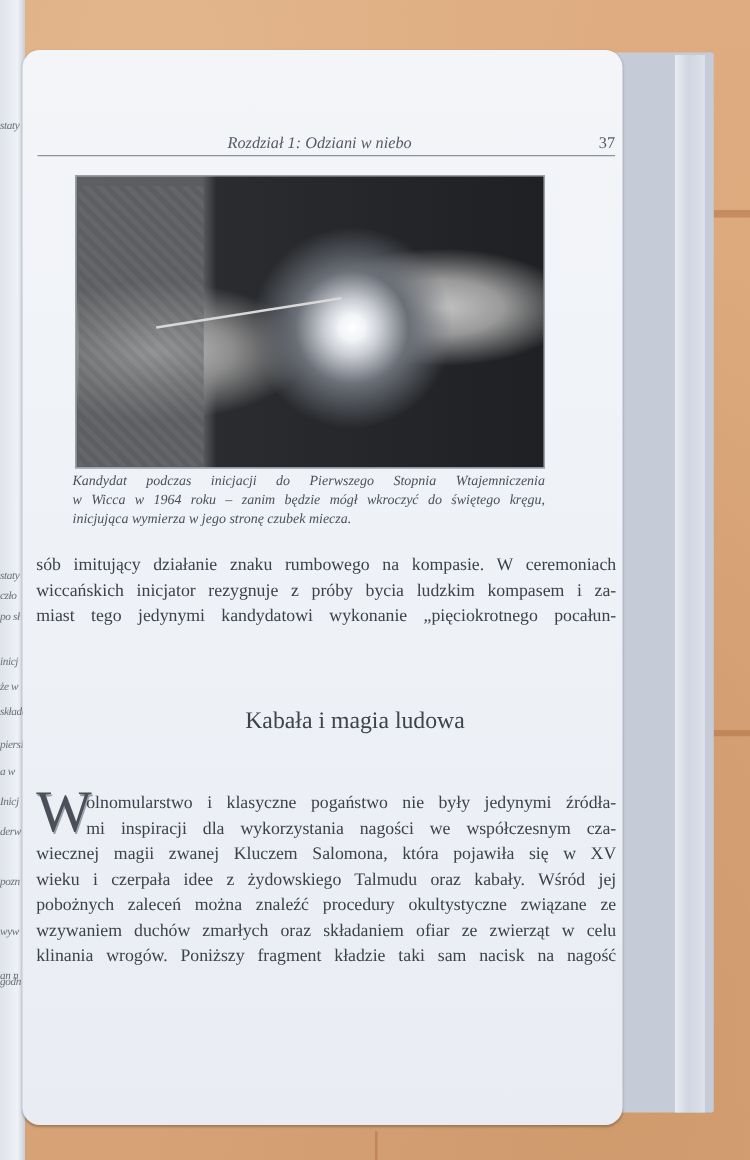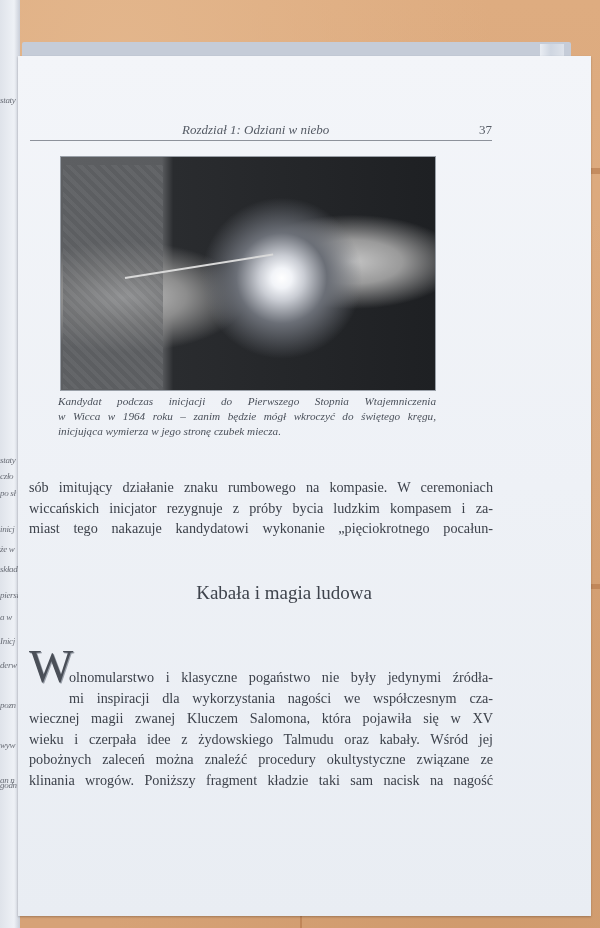--- a/index.html
+++ b/index.html
@@ -24,23 +24,24 @@
   }
   .page-shadow {
     position:absolute; left:22px; top:42px; width:549px; height:848px;
     background:#c5ccd8; border-radius:2px;
   }
   .page-edge {
     position:absolute; left:540px; top:44px; width:24px; height:846px;
     background: linear-gradient(90deg,#e9edf3 0%,#cfd6e1 45%,#dde2ea 100%);
   }
   .page {
-    position:absolute; left:18px; top:56px; width:573px; height:860px;
+    position:absolute; left:18px; top:40px; width:480px; height:860px;
     background: linear-gradient(180deg,#f3f5f9 0%,#eef1f6 50%,#e9edf3 100%);
     box-shadow: 0 1px 2px rgba(0,0,0,.25);
+    border-radius: 14px;
   }
   .running-head {
     position:absolute; left:12px; top:66px; width:462px; height:18px;
     border-bottom:1px solid #8d929b;
   }
   .rh-title {
     position:absolute; left:152px; top:0; font-style:italic; font-size:13px; color:#545a64;
   }
   .rh-page {
     position:absolute; right:0; top:0; font-size:13px; color:#545a64;
@@ -63,21 +64,21 @@
     position:absolute; left:64px; top:120px; width:150px; height:2px; background:#d9d9d9;
     transform: rotate(-9deg); transform-origin:left center;
   }
   .caption {
     position:absolute; left:40px; top:338px; width:378px;
     font-style:italic; font-size:11.2px; line-height:15px; color:#4a505a;
     text-align:justify; text-align-last:left;
   }
   .body-text {
     position:absolute; left:11px; width:464px;
-    font-size:14.2px; line-height:20.5px; color:#3c414a; text-align:justify;margin-top:19px;
+    font-size:14.2px; line-height:20.5px; color:#3c414a; text-align:justify;
   }
   .body-text .line { display:block; text-align:justify; text-align-last:justify; white-space:nowrap; }
   .body-text .line.last { text-align-last:left; }
   .section-heading {
     position:absolute; left:0; width:532px; top:526px; text-align:center;
     font-size:19px; color:#3e434c;
   }
   .drop-cap {
     position:absolute; left:11px; top:589px; font-size:47px; line-height:42px;
     color:#4a4f58; text-shadow: 1px 1px 0 #9aa0aa;
@@ -129,29 +130,30 @@
 
   <div class="caption">
     <div style="text-align:justify;text-align-last:justify;">Kandydat podczas inicjacji do Pierwszego Stopnia Wtajemniczenia</div>
     <div style="text-align:justify;text-align-last:justify;">w Wicca w 1964 roku – zanim będzie mógł wkroczyć do świętego kręgu,</div>
     <div>inicjująca wymierza w jego stronę czubek miecza.</div>
   </div>
 
   <div class="body-text" style="top:402px">
     <span class="line">sób imitujący działanie znaku rumbowego na kompasie. W ceremoniach</span>
     <span class="line">wiccańskich inicjator rezygnuje z próby bycia ludzkim kompasem i za-</span>
-    <span class="line">miast tego nakazuje kandydatowi wykonanie „pięciokrotnego pocałun-</span>
+    <span class="line">miast tego jedynymi kandydatowi wykonanie „pięciokrotnego pocałun-</span>
   </div>
 
   <div class="section-heading">Kabała i magia ludowa</div>
 
   <div class="drop-cap">W</div>
 
   <div class="body-text para2">
     <span class="line indent">olnomularstwo i klasyczne pogaństwo nie były jedynymi źródła-</span>
     <span class="line indent">mi inspiracji dla wykorzystania nagości we współczesnym cza-</span>
     <span class="line">wiecznej magii zwanej Kluczem Salomona, która pojawiła się w XV</span>
     <span class="line">wieku i czerpała idee z żydowskiego Talmudu oraz kabały. Wśród jej</span>
     <span class="line">pobożnych zaleceń można znaleźć procedury okultystyczne związane ze</span>
+    <span class="line">wzywaniem duchów zmarłych oraz składaniem ofiar ze zwierząt w celu</span>
     <span class="line">klinania wrogów. Poniższy fragment kładzie taki sam nacisk na nagość</span>
   </div>
 
 </div>
 
 </body></html>

